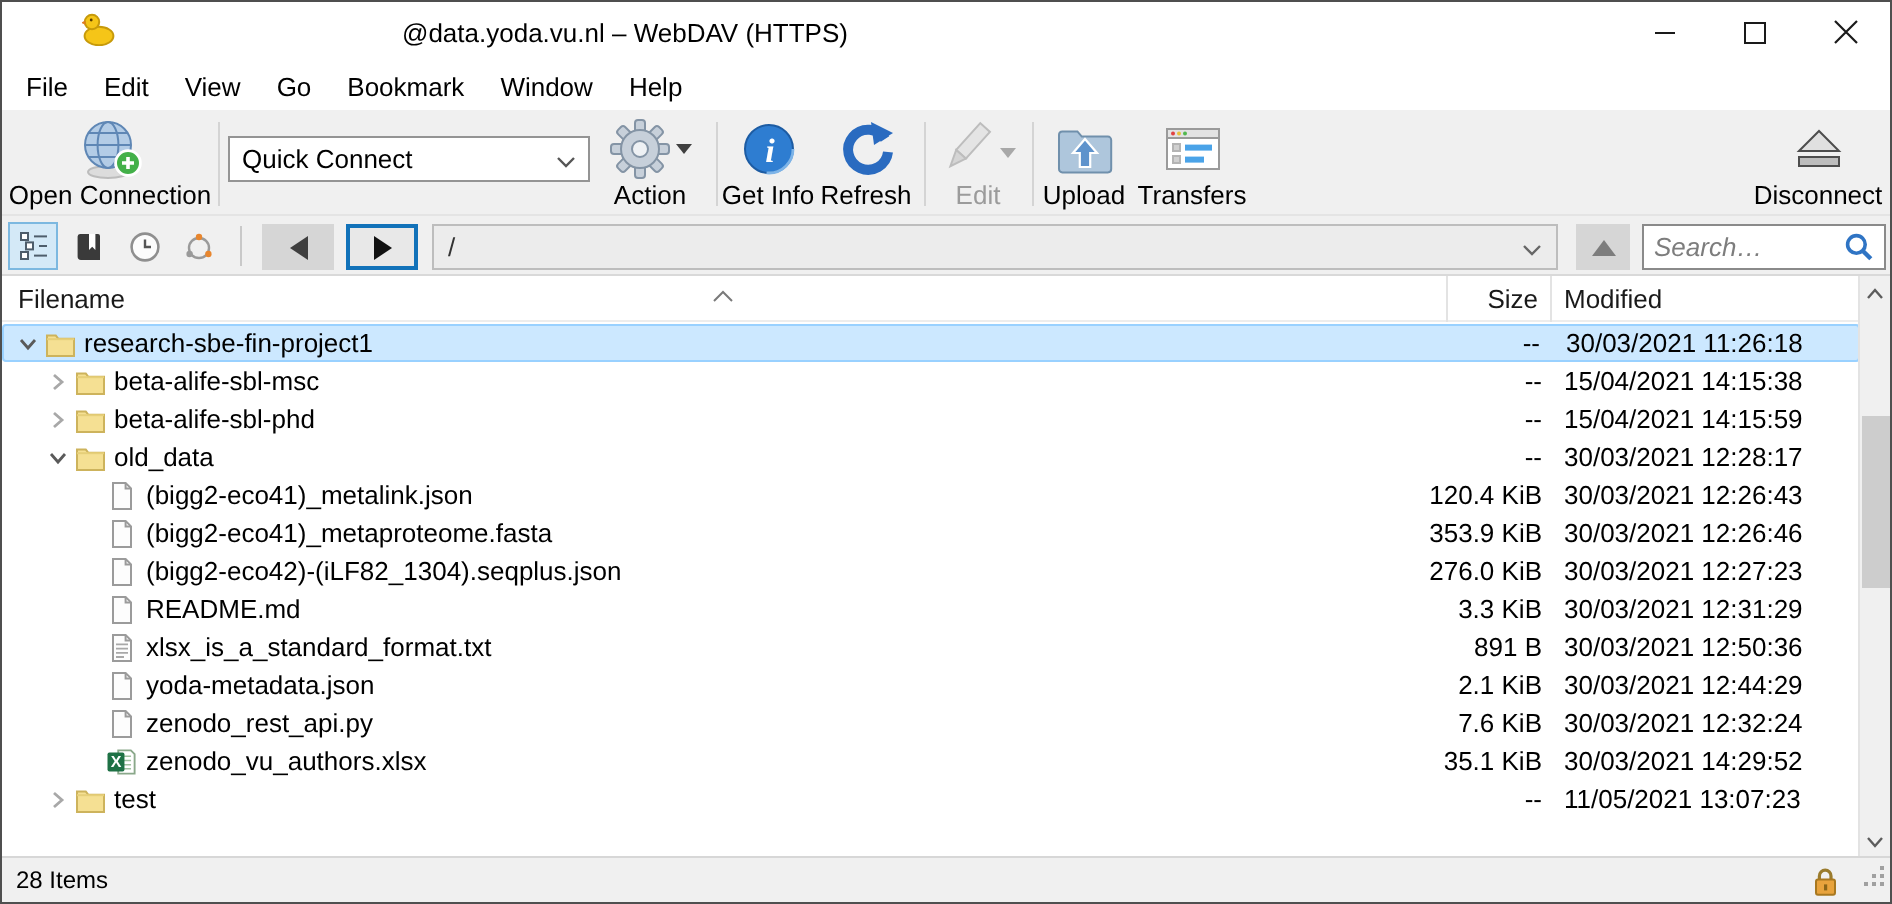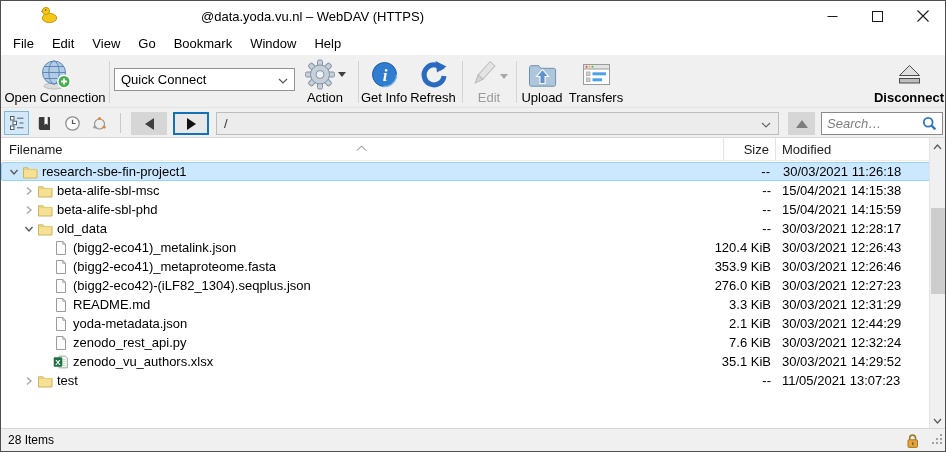--- a/index.html
+++ b/index.html
@@ -221,21 +221,21 @@
             <circle cx="11.5" cy="5.8" r="1" fill="#52b84f"></circle>
           <rect x="5.5" y="11" width="3.5" height="3.5" fill="#d0d0d0" stroke="#b4b4b4"></rect>
           <rect x="5.5" y="17" width="3.5" height="3.5" fill="#d0d0d0" stroke="#b4b4b4"></rect>
           <rect x="11.5" y="11.3" width="13.5" height="3" fill="#4aa3e8"></rect>
           <rect x="11.5" y="17.3" width="9.5" height="3" fill="#4aa3e8"></rect>
         </svg>
       </span>
       <span class="tlabel">Transfers</span>
     </div>
 
-    <div class="tbtn" style="left:873px; width:70px;font-weight:bold;">
+    <div class="tbtn" style="left:873px; width:70px;">
       <span class="icon-area">
         <svg width="27" height="26" viewBox="0 0 27 26">
           <path d="M3.5 13.5 L13.5 3.5 L23.5 13.5 Z" fill="#e0e0e0" stroke="#4d4d4d"></path>
           <rect x="3.5" y="16.5" width="20" height="4.5" fill="#bdbdbd" stroke="#4d4d4d"></rect>
         </svg>
       </span>
       <span class="tlabel">Disconnect</span>
     </div>
   </div>
 
@@ -440,20 +440,34 @@
         <span class="fsize">3.3 KiB</span>
         <span class="fmod">30/03/2021 12:31:29</span>
       </div>
       <div class="row">
         <span class="indent" style="width: 36px;"></span>
         <span class="chev"></span>
         <span class="ficon">
           <svg width="16" height="16" viewBox="0 0 16 16">
             <path d="M3.5 1.5 h6.3 l2.7 2.7 v10.3 h-9 z" fill="#fdfdfd" stroke="#9b9b9b"></path>
             <path d="M9.8 1.5 v2.7 h2.7" fill="none" stroke="#9b9b9b"></path>
+            <path d="M5 6.2 h6 M5 8.3 h6 M5 10.4 h6 M5 12.5 h4" stroke="#a8a8a8" stroke-width="0.9" fill="none"></path>
+          </svg>
+        </span>
+        <span class="fname">xlsx_is_a_standard_format.txt</span>
+        <span class="fsize">891 B</span>
+        <span class="fmod">30/03/2021 12:50:36</span>
+      </div>
+      <div class="row">
+        <span class="indent" style="width: 36px;"></span>
+        <span class="chev"></span>
+        <span class="ficon">
+          <svg width="16" height="16" viewBox="0 0 16 16">
+            <path d="M3.5 1.5 h6.3 l2.7 2.7 v10.3 h-9 z" fill="#fdfdfd" stroke="#9b9b9b"></path>
+            <path d="M9.8 1.5 v2.7 h2.7" fill="none" stroke="#9b9b9b"></path>
           </svg>
         </span>
         <span class="fname">yoda-metadata.json</span>
         <span class="fsize">2.1 KiB</span>
         <span class="fmod">30/03/2021 12:44:29</span>
       </div>
       <div class="row">
         <span class="indent" style="width: 36px;"></span>
         <span class="chev"></span>
         <span class="ficon">

